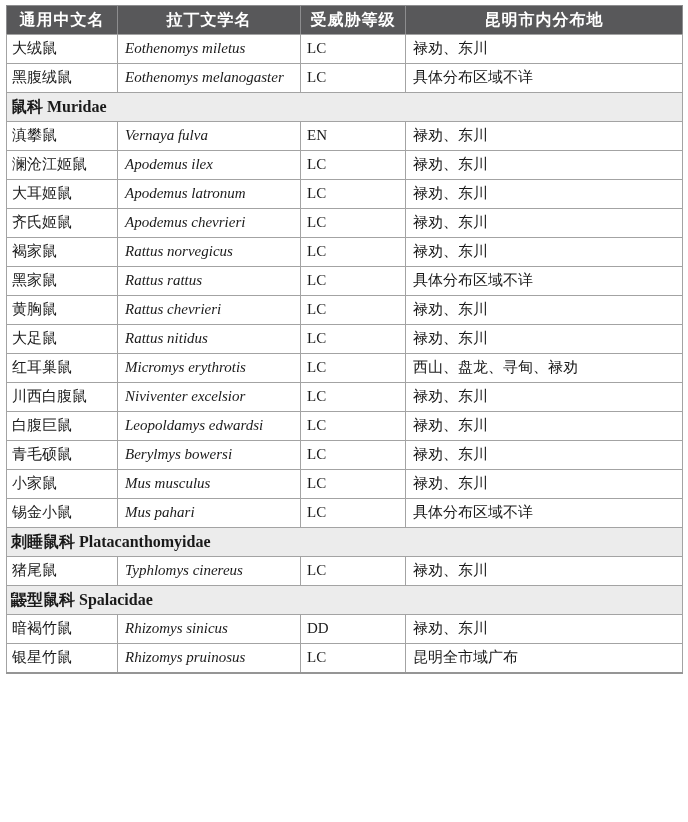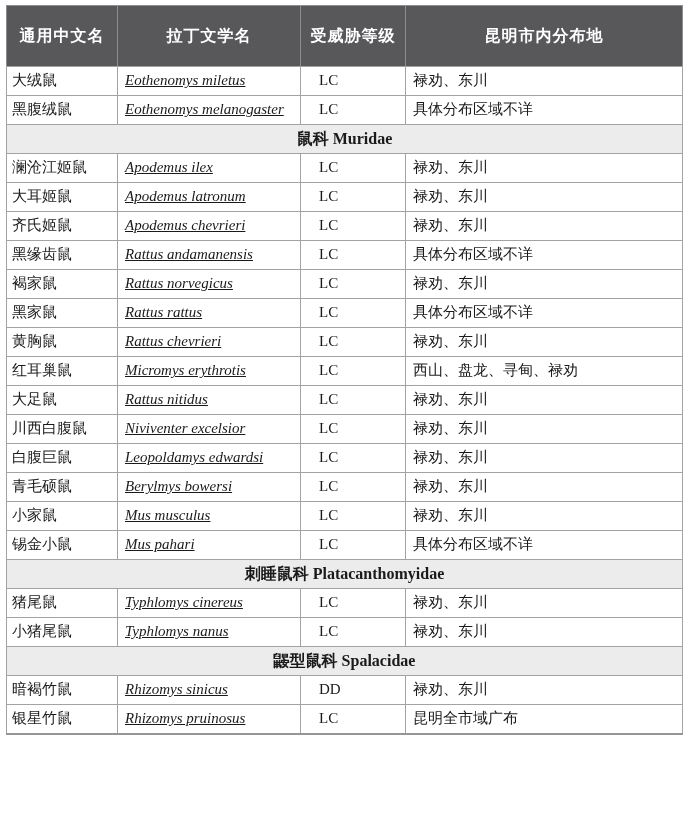--- a/index.html
+++ b/index.html
@@ -31,40 +31,40 @@
     background:var(--header-bg);
     color:var(--header-text);
     font-family:"Liberation Sans","DejaVu Sans",sans-serif;
     font-weight:bold;
     font-size:16px;
     height:28px;
     text-align:center;
     vertical-align:middle;
     border:1px solid #8d8d8f;
     border-bottom:1px solid var(--border);
-    padding:16px 2px;
+    padding:0 2px;
     letter-spacing:1px;
     margin-top:43px;
   }
   tbody td{
     border:1px solid var(--border);
     height:26px;
     padding:1px 4px 1px 5px;
     font-size:15px;
     vertical-align:middle;
     line-height:1.15;
     white-space:nowrap;
     overflow:hidden;
   }
-  td.latin{font-style:italic;padding-left:7px;text-decoration:underline;}
-  td.status{padding-left:18px;}
+  td.latin{font-style:italic;padding-left:7px;}
+  td.status{padding-left:6px;}
   td.dist{padding-left:7px;}
   tr.section-row td{
     background:var(--section-bg);
-    text-align:center;
+    text-align:left;
     font-weight:bold;
     font-size:16px;
     padding:1px 4px;
   }
 </style>
 </head>
 <body>
 
 <div class="page">
   <table class="species-table">
@@ -92,74 +92,74 @@
         <tr>
           <td class="cname">黑腹绒鼠</td>
           <td class="latin">Eothenomys melanogaster</td>
           <td class="status">LC</td>
           <td class="dist">具体分布区域不详</td>
         </tr>
         <tr class="section-row">
           <td colspan="4">鼠科 Muridae</td>
         </tr>
         <tr>
+          <td class="cname">滇攀鼠</td>
+          <td class="latin">Vernaya fulva</td>
+          <td class="status">EN</td>
+          <td class="dist">禄劝、东川</td>
+        </tr>
+        <tr>
           <td class="cname">澜沧江姬鼠</td>
           <td class="latin">Apodemus ilex</td>
           <td class="status">LC</td>
           <td class="dist">禄劝、东川</td>
         </tr>
         <tr>
           <td class="cname">大耳姬鼠</td>
           <td class="latin">Apodemus latronum</td>
           <td class="status">LC</td>
           <td class="dist">禄劝、东川</td>
         </tr>
         <tr>
           <td class="cname">齐氏姬鼠</td>
           <td class="latin">Apodemus chevrieri</td>
           <td class="status">LC</td>
           <td class="dist">禄劝、东川</td>
         </tr>
         <tr>
-          <td class="cname">黑缘齿鼠</td>
-          <td class="latin">Rattus andamanensis</td>
-          <td class="status">LC</td>
-          <td class="dist">具体分布区域不详</td>
-        </tr>
-        <tr>
           <td class="cname">褐家鼠</td>
           <td class="latin">Rattus norvegicus</td>
           <td class="status">LC</td>
           <td class="dist">禄劝、东川</td>
         </tr>
         <tr>
           <td class="cname">黑家鼠</td>
           <td class="latin">Rattus rattus</td>
           <td class="status">LC</td>
           <td class="dist">具体分布区域不详</td>
         </tr>
         <tr>
           <td class="cname">黄胸鼠</td>
           <td class="latin">Rattus chevrieri</td>
           <td class="status">LC</td>
           <td class="dist">禄劝、东川</td>
         </tr>
         <tr>
+          <td class="cname">大足鼠</td>
+          <td class="latin">Rattus nitidus</td>
+          <td class="status">LC</td>
+          <td class="dist">禄劝、东川</td>
+        </tr>
+        <tr>
           <td class="cname">红耳巢鼠</td>
           <td class="latin">Micromys erythrotis</td>
           <td class="status">LC</td>
           <td class="dist">西山、盘龙、寻甸、禄劝</td>
         </tr>
         <tr>
-          <td class="cname">大足鼠</td>
-          <td class="latin">Rattus nitidus</td>
-          <td class="status">LC</td>
-          <td class="dist">禄劝、东川</td>
-        </tr>
-        <tr>
           <td class="cname">川西白腹鼠</td>
           <td class="latin">Niviventer excelsior</td>
           <td class="status">LC</td>
           <td class="dist">禄劝、东川</td>
         </tr>
         <tr>
           <td class="cname">白腹巨鼠</td>
           <td class="latin">Leopoldamys edwardsi</td>
           <td class="status">LC</td>
           <td class="dist">禄劝、东川</td>
@@ -181,26 +181,20 @@
           <td class="latin">Mus pahari</td>
           <td class="status">LC</td>
           <td class="dist">具体分布区域不详</td>
         </tr>
         <tr class="section-row">
           <td colspan="4">刺睡鼠科 Platacanthomyidae</td>
         </tr>
         <tr>
           <td class="cname">猪尾鼠</td>
           <td class="latin">Typhlomys cinereus</td>
-          <td class="status">LC</td>
-          <td class="dist">禄劝、东川</td>
-        </tr>
-        <tr>
-          <td class="cname">小猪尾鼠</td>
-          <td class="latin">Typhlomys nanus</td>
           <td class="status">LC</td>
           <td class="dist">禄劝、东川</td>
         </tr>
         <tr class="section-row">
           <td colspan="4">鼹型鼠科 Spalacidae</td>
         </tr>
         <tr>
           <td class="cname">暗褐竹鼠</td>
           <td class="latin">Rhizomys sinicus</td>
           <td class="status">DD</td>

